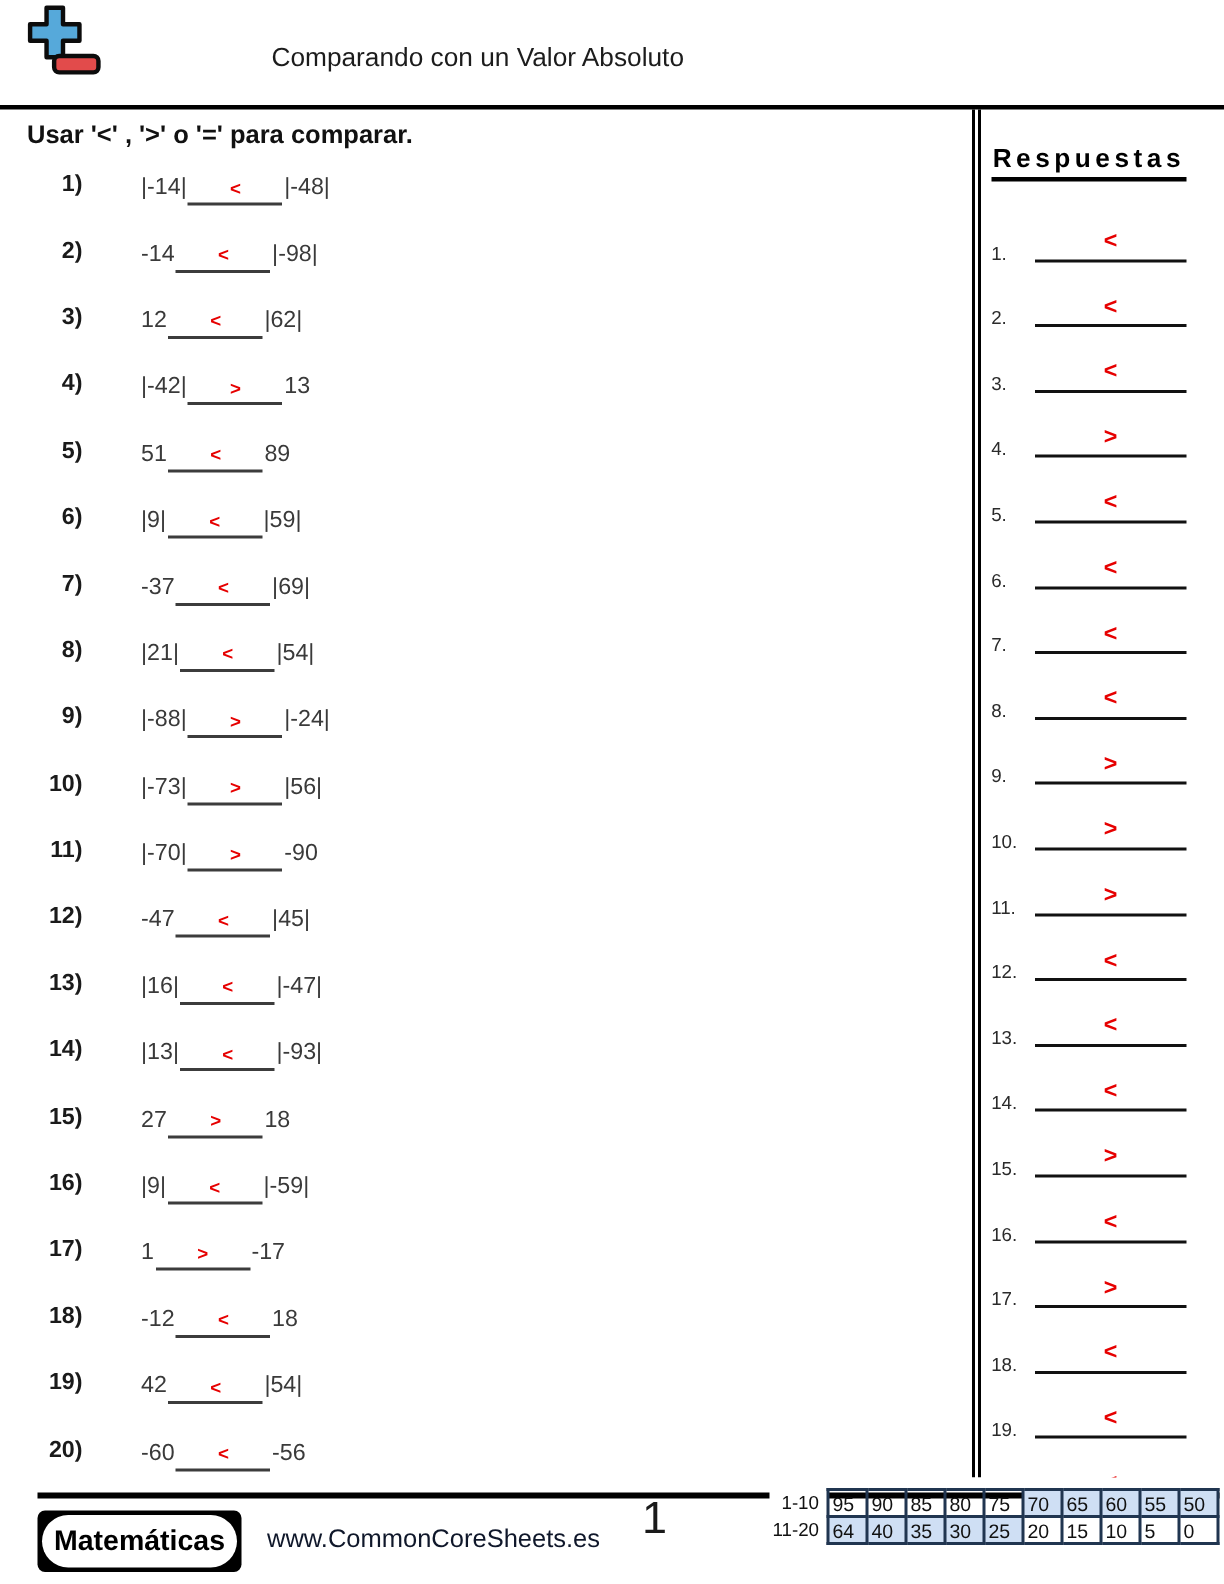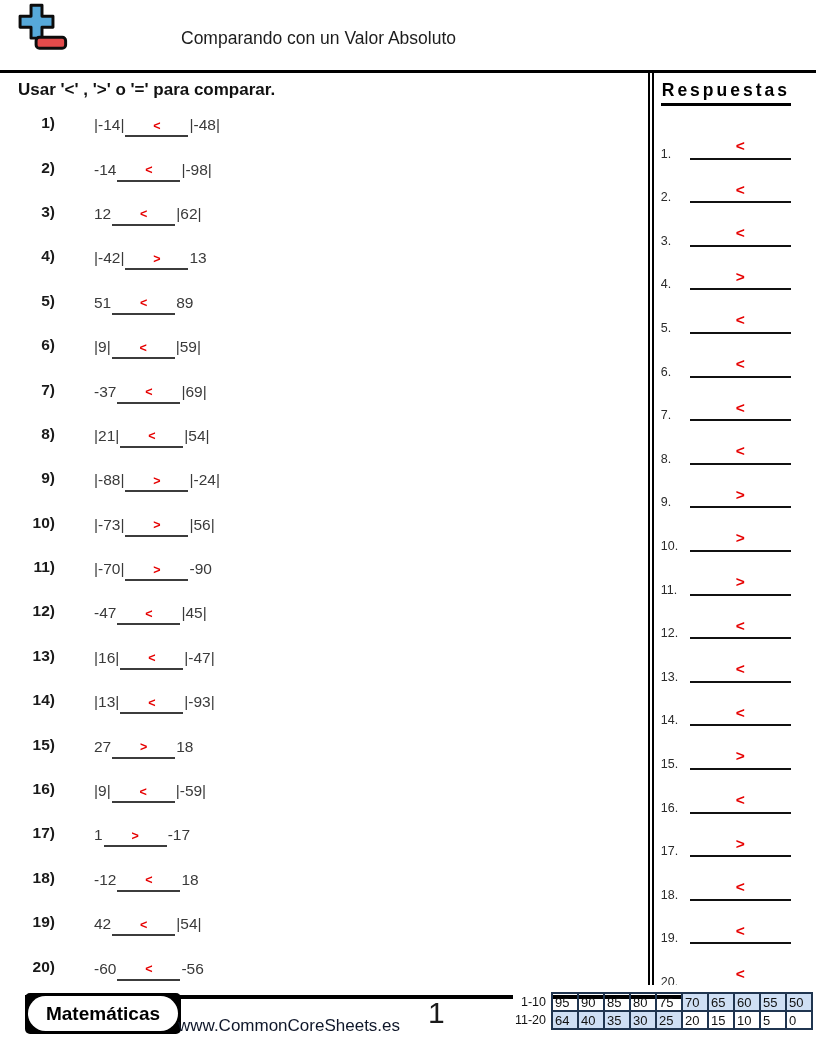--- a/index.html
+++ b/index.html
@@ -21,34 +21,34 @@
   .problem-row { height:44.4px; display:flex; align-items:center; font-size:15.5px; color:#3a3a3a; }
   .pnum { width:37px; text-align:right; font-weight:bold; color:#1a1a1a; margin-right:9px; flex-shrink:0; }
   .pexpr { display:flex; align-items:flex-end; transform:translateY(2px);margin-left:30px; }
   .pblank {
     display:inline-flex; justify-content:center; align-items:flex-end;
     width:63px; height:18px; border-bottom:2px solid #3c3c3c; margin:0 1px;
     transform:translateY(3px);
   }
   .pblank .sym { font-size:12.5px; font-weight:bold; color:var(--accent-red,#e60000); line-height:1; padding-bottom:3px; }
   
-  .answers-col { flex:1; border-left:6px double #000; padding:7px 25px 0 7px; }
+  .answers-col { flex:1; border-left:6px double #000; padding:22px 25px 0 7px; }
   .answers-title-row { text-align:center; margin-bottom:0; height:36px; }
   .answers-title {
     display:inline-block; font-weight:bold; font-size:17.5px; letter-spacing:3px;
     border-bottom:3px solid #000; padding:0 1px 2px;
   }
   .answer-row { height:43.6px; display:flex; align-items:flex-end; }
   .anum { font-size:12.5px; color:#2b2b2b; width:29px; flex-shrink:0; transform:translateY(1px); }
   .ablank { flex:1; border-bottom:2px solid #111; display:flex; justify-content:center; align-items:flex-end; }
   .ablank .sym { font-size:15.5px; font-weight:bold; color:var(--accent-red,#e60000); line-height:1; padding-bottom:4px; }
   
   .footer { position:absolute; left:0; right:0; bottom:0; height:71px; background:#fff; }
   .footer-rule { position:absolute; left:25px; right:3px; top:10px; height:4px; background:#000; }
-  .badge { position:absolute; left:25px; top:8px; width:156px; height:41px; background:#000; border-radius:5px; }
+  .badge { position:absolute; left:25px; top:22px; width:136px; height:41px; background:#000; border-radius:5px; }
   .badge-pill {
     position:absolute; left:3px; right:3px; top:3px; bottom:3px; background:#fff; border-radius:18px;
     display:flex; align-items:center; justify-content:center; font-weight:bold; font-size:19px; color:#000;
   }
   .website { position:absolute; left:178px; top:31px; font-size:17px; color:#0f172a; }
   .page-num { position:absolute; left:428px; top:11px; font-size:30px; color:#1a1a1a; }
   .score-table { position:absolute; right:3px; top:7px; border-collapse:collapse; font-size:13px; color:#111; }
   .score-table td { border:2px solid var(--table-border,#203550); width:26px; height:18px; padding:0 2px; }
   .score-table td.score-label { border:none; background:#fff; padding-right:5px; font-size:12.5px; text-align:right; white-space:nowrap; }
   .score-table td.shaded { background:var(--table-shade,#cfdff4); }

